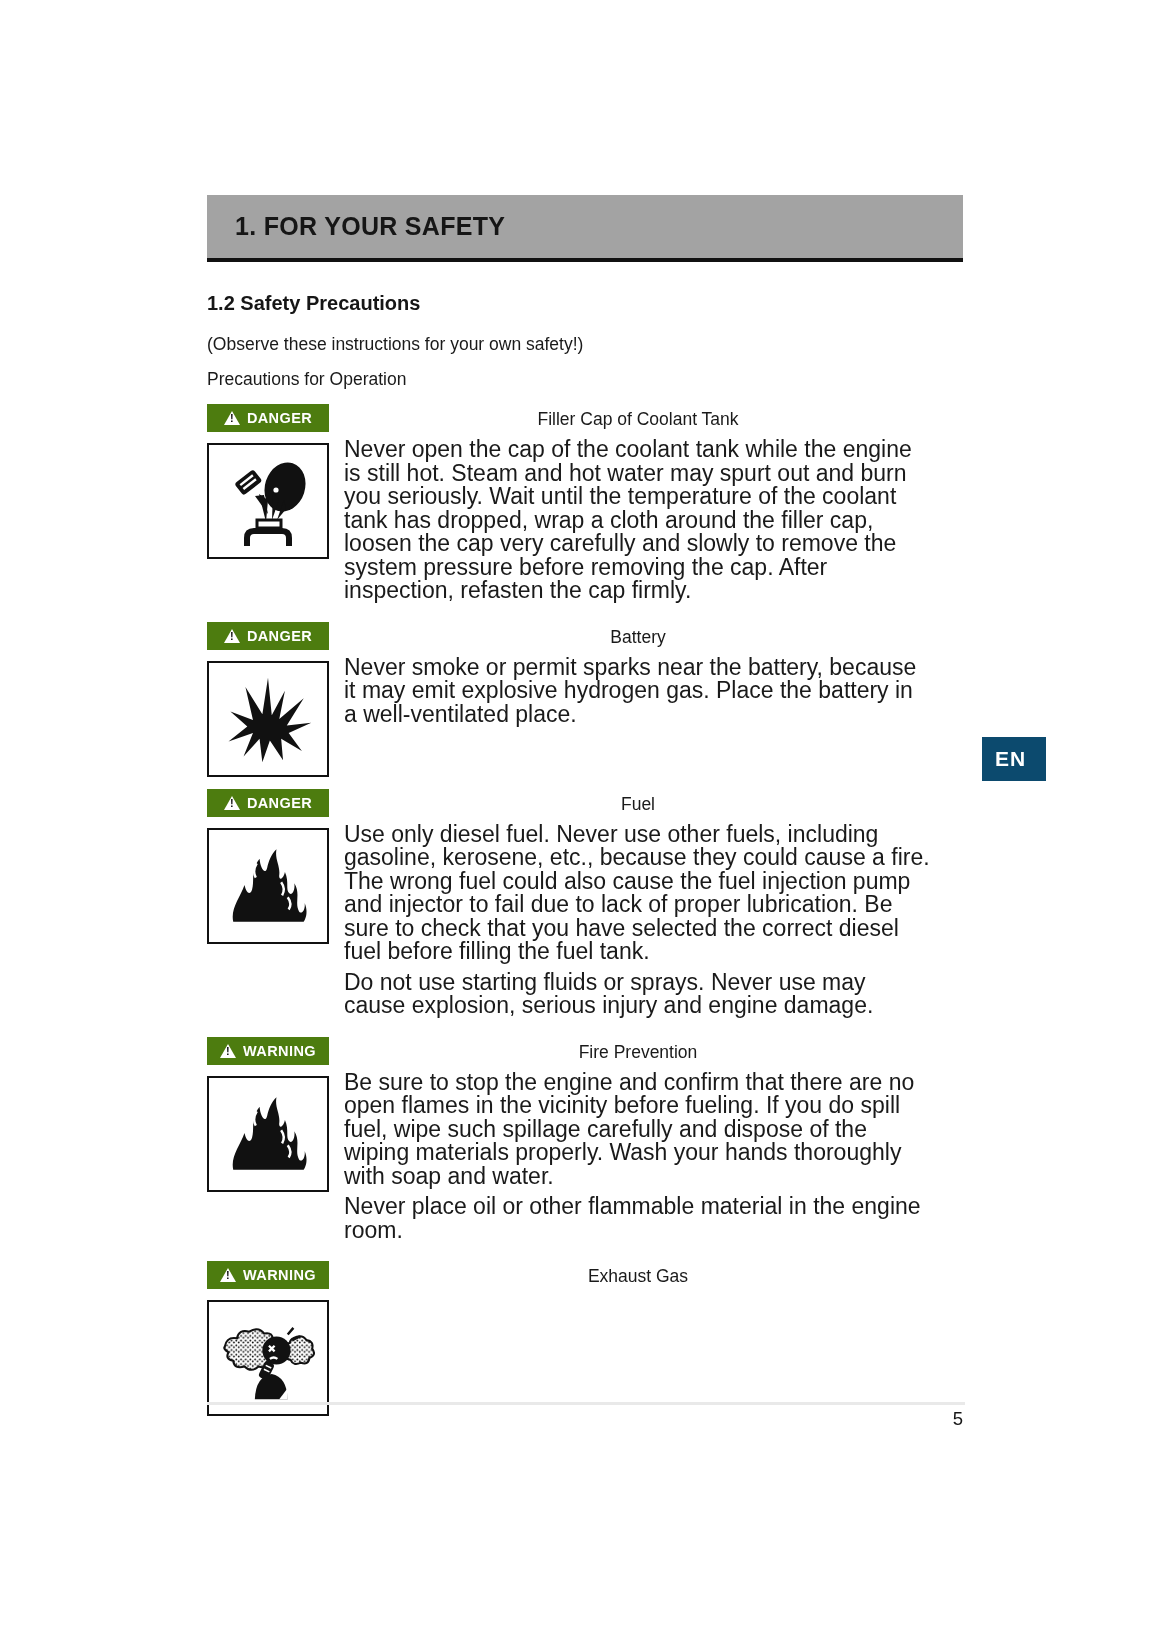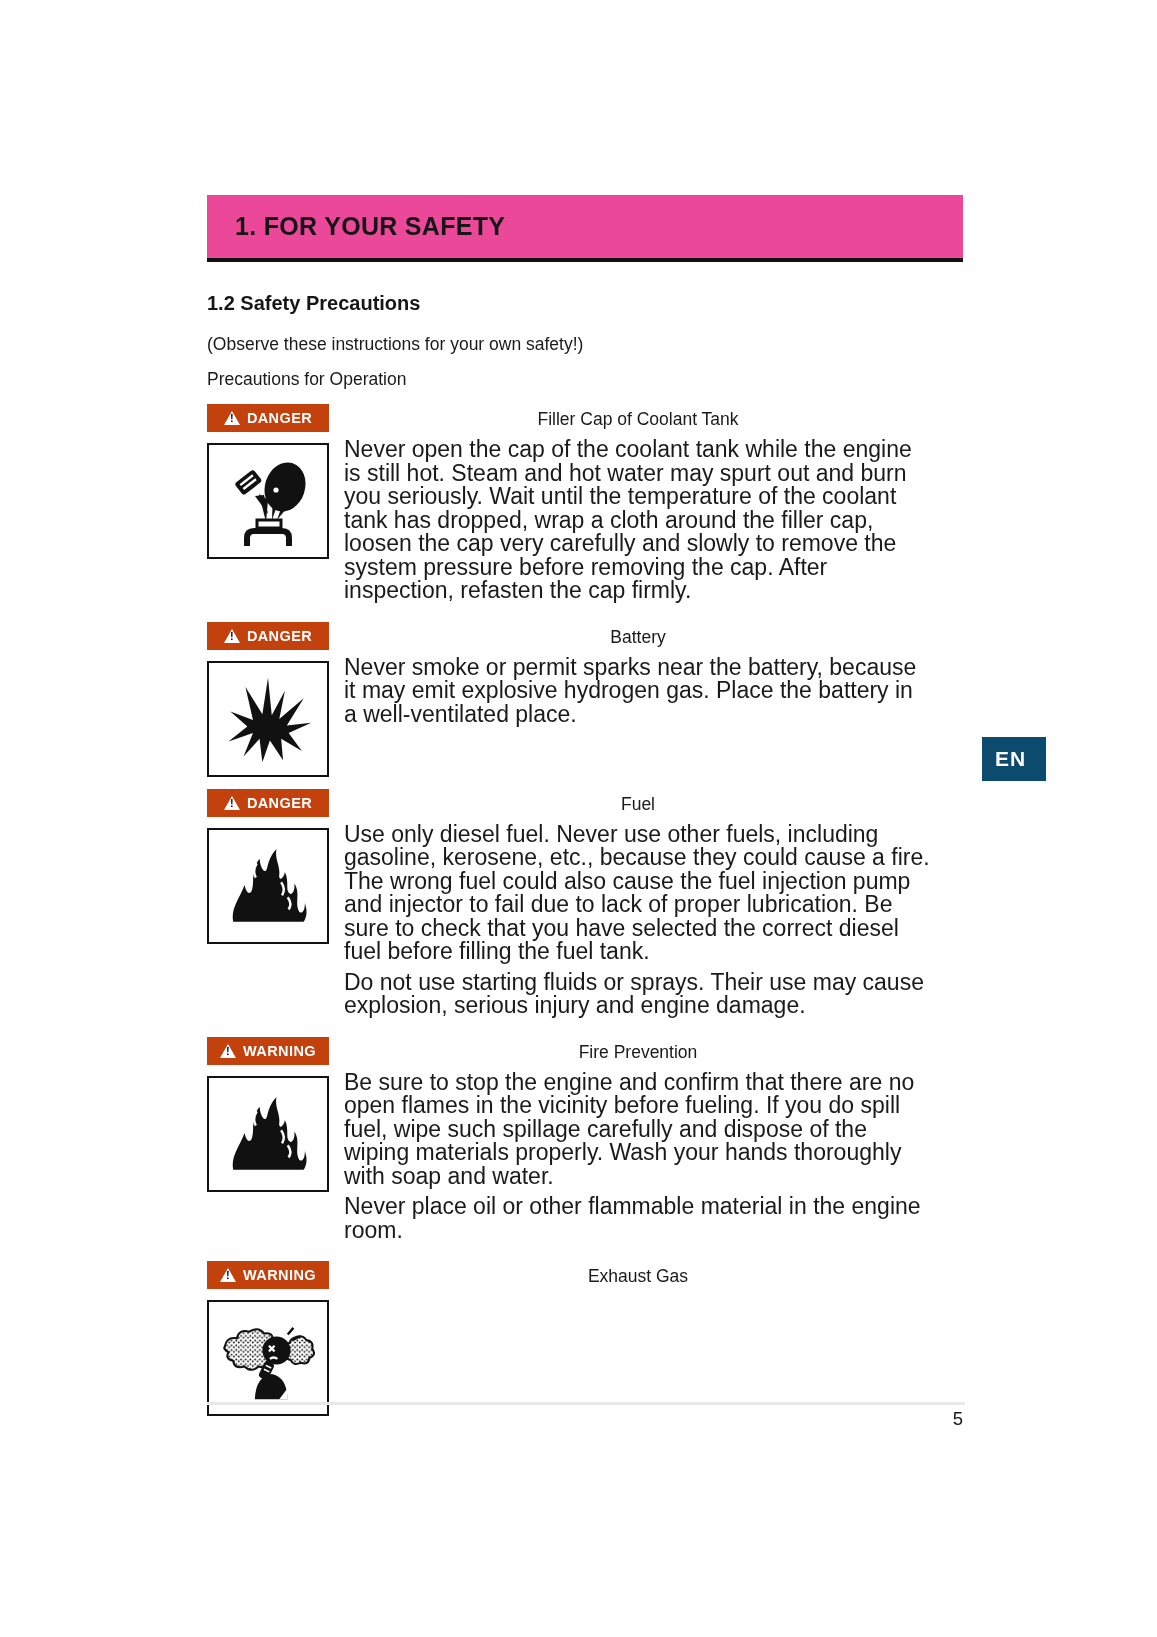--- a/index.html
+++ b/index.html
@@ -2,33 +2,33 @@
 <html><head>
 <meta charset="utf-8">
 <style>
   html,body{margin:0;padding:0;}
   body{
     width:1157px;height:1637px;background:#ffffff;position:relative;
     font-family:"Liberation Sans", sans-serif;color:#1a1a1a;overflow:hidden;
   }
   .content{position:absolute;left:207px;top:195px;width:756px;}
   .band{
-    background:#ec4899;height:63px;display:flex;align-items:center;
+    background:#a3a3a3;height:63px;display:flex;align-items:center;
     border-bottom:4px solid #111;
   }
   .band h1{margin:0;padding-left:28px;font-size:25px;font-weight:bold;color:#161616;letter-spacing:.3px;}
   h2.sec{margin:30px 0 0;font-size:20px;font-weight:bold;color:#161616;}
   p.note{margin:19px 0 0;font-size:17.5px;}
   p.sub{margin:14px 0 4px;font-size:17.5px;}
   #sections{margin-top:14px;}
   section.hazard{display:flex;margin-bottom:12px;min-height:150px;}
   .col-left{width:137px;flex:none;}
   .col-right{width:588px;flex:none;padding-top:1px;}
   .badge{
-    width:122px;height:28px;background:#c2410c;color:#fff;box-sizing:border-box;
+    width:122px;height:28px;background:#4d7c0f;color:#fff;box-sizing:border-box;
     display:flex;align-items:center;justify-content:center;gap:7px;
   }
   .badge .tri{
     width:0;height:0;border-left:8px solid transparent;border-right:8px solid transparent;
     border-bottom:14px solid #fff;position:relative;flex:none;
   }
   .badge .tri::after{
     content:"!";position:absolute;left:-2px;top:1px;color:#111;
     font-size:11px;font-weight:bold;line-height:13px;
   }
@@ -149,21 +149,21 @@
     <path d="M38 26 q-5 8 -1 15" stroke="#fff" stroke-width="2.6" fill="none"></path>
     <path d="M64 46 q5 7 1 14" stroke="#fff" stroke-width="2.6" fill="none"></path>
     <path d="M71 62 q5 7 1 13" stroke="#fff" stroke-width="2.6" fill="none"></path>
   </svg>
             </div>
     </div>
     <div class="col-right">
       <div class="hz-title">Fuel</div>
       <div class="hz-paras">
               <p>Use only diesel fuel. Never use other fuels, including gasoline, kerosene, etc., because they could cause a fire. The wrong fuel could also cause the fuel injection pump and injector to fail due to lack of proper lubrication. Be sure to check that you have selected the correct diesel fuel before filling the fuel tank.</p>
-              <p>Do not use starting fluids or sprays. Their use may cause explosion, serious injury and engine damage.</p>
+              <p>Do not use starting fluids or sprays. Never use may cause explosion, serious injury and engine damage.</p>
             </div>
     </div>
   </section>
 
   <section class="hazard">
     <div class="col-left">
       <div class="badge">
         <span class="tri"></span>
         <span class="badge-label">WARNING</span>
       </div>

